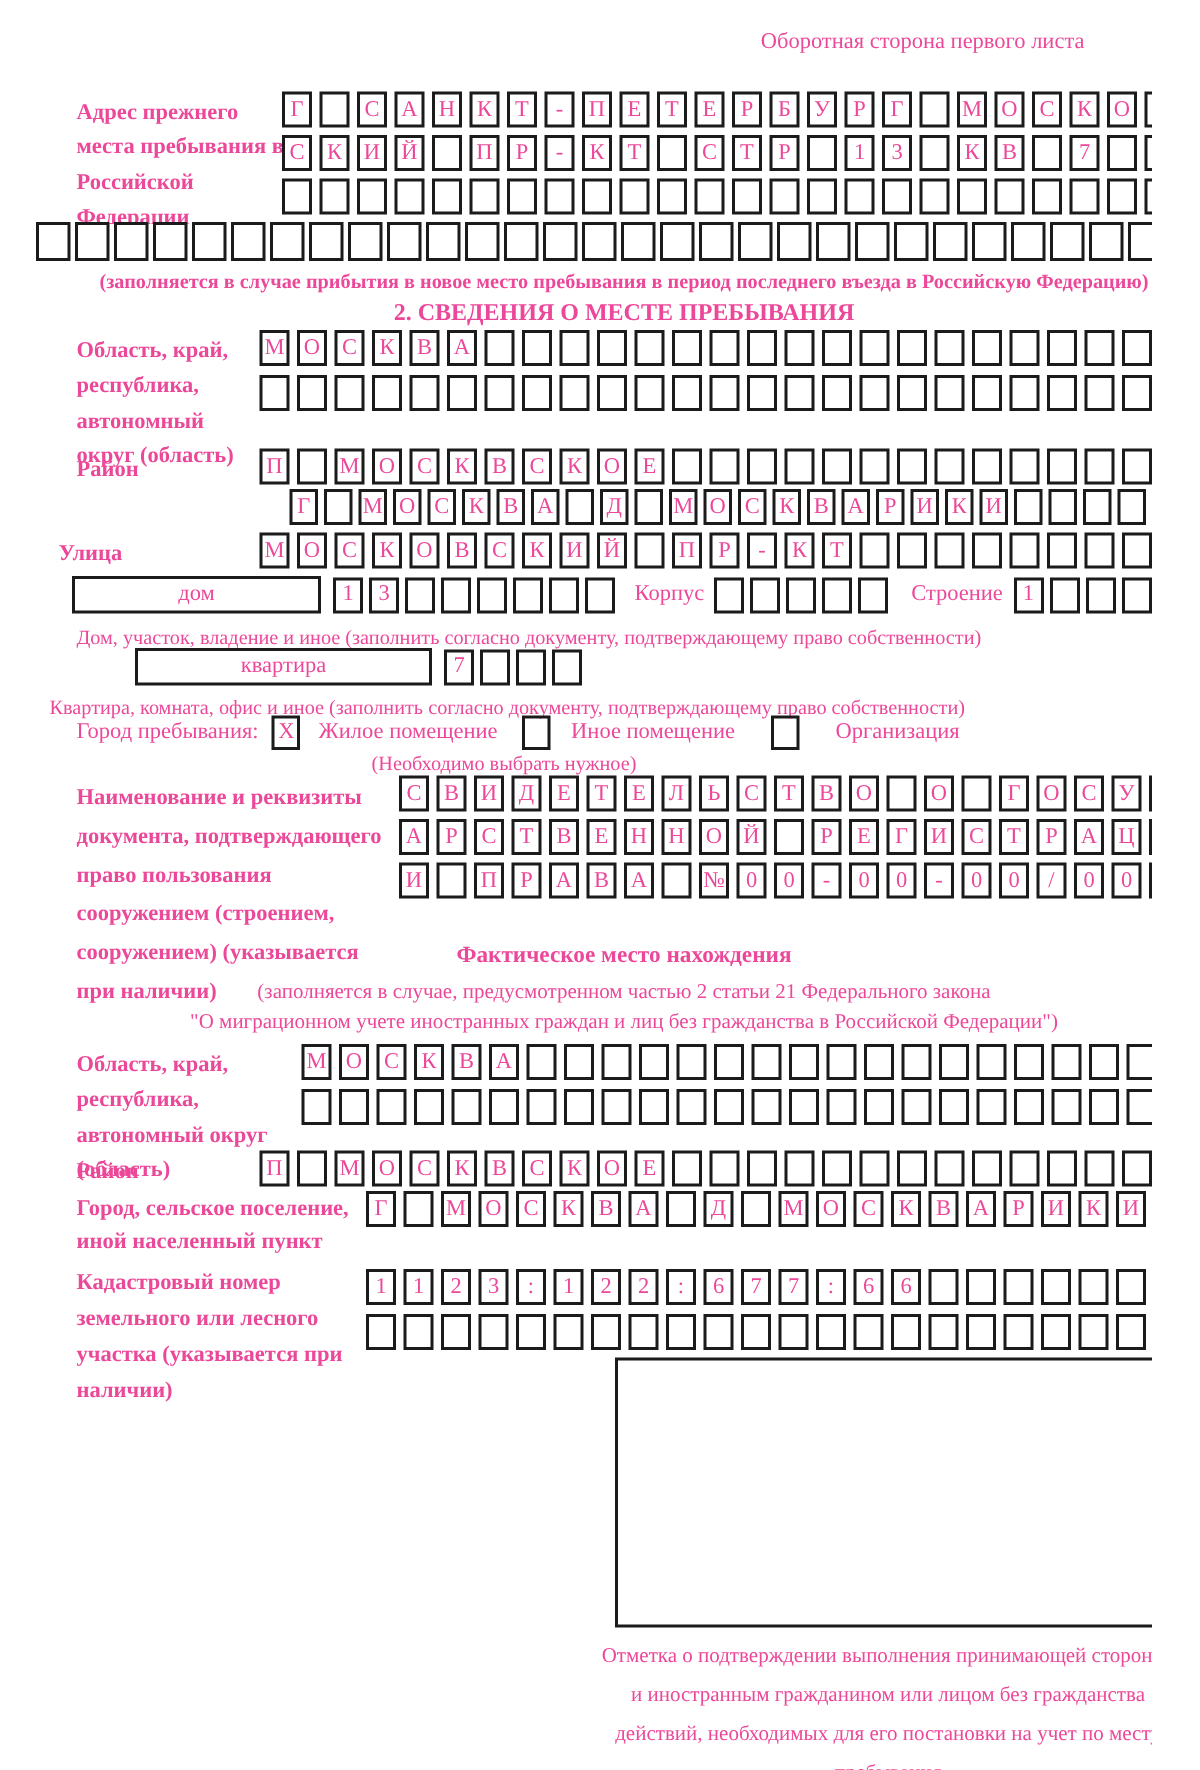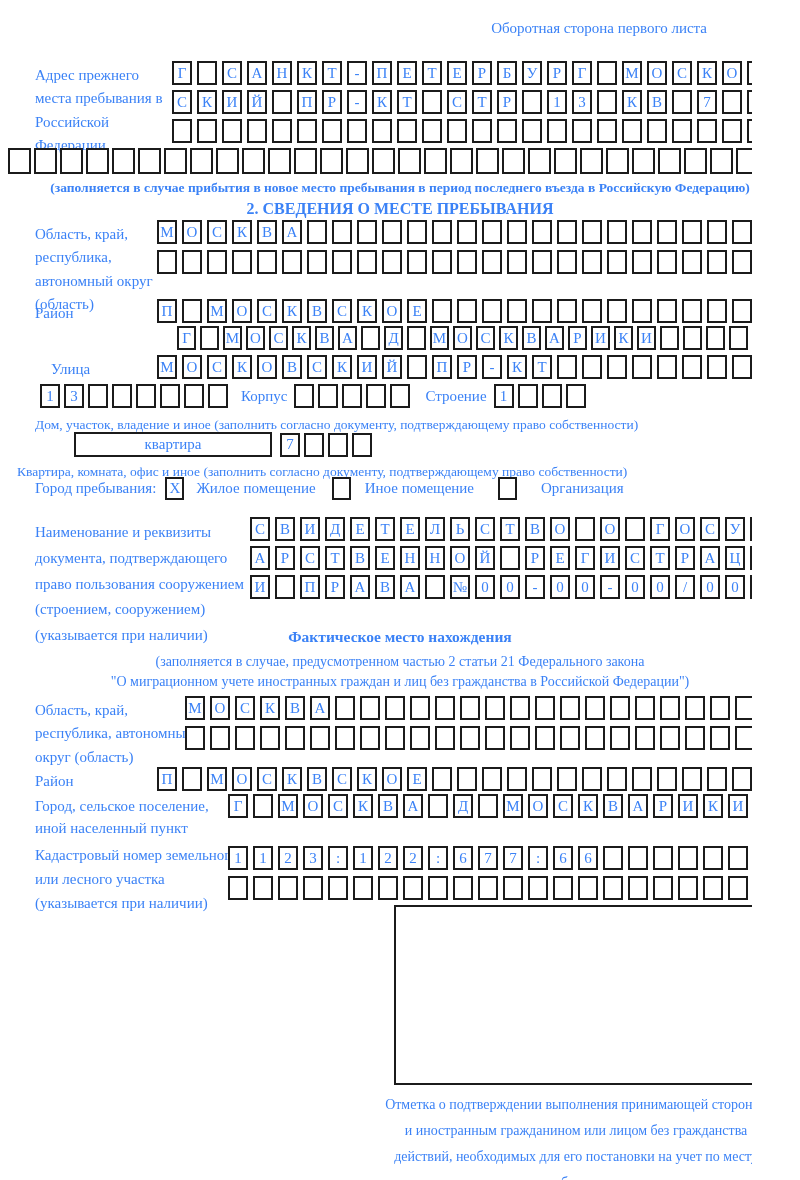--- a/index.html
+++ b/index.html
@@ -1,19 +1,19 @@
 <!DOCTYPE html>
 <html><head>
 <meta charset="utf-8">
 <style>
   html,body{margin:0;padding:0;background:#fff;}
-  .page{position:relative;width:752px;height:1180px;background:#fff;color:#3b82f6;
-        font-family:"Liberation Serif","DejaVu Serif",serif;overflow:hidden;}
+  .page{position:relative;width:752px;height:1180px;background:#fff;color:#ec4899;
+        font-family:"Liberation Serif","DejaVu Serif",serif;overflow:hidden;margin-left:16px;}
   .abs{position:absolute;}
-  .label{position:absolute;font-size:15px;line-height:1.55;}
+  .label{position:absolute;font-size:15px;line-height:1.55;font-weight:bold;}
   .note{position:absolute;font-size:13.5px;}
   .center{left:0;width:800px;text-align:center;}
   .title{position:absolute;font-weight:bold;font-size:16px;}
   .cellrow{position:absolute;display:flex;gap:5px;}
   .cell{width:20px;height:24px;border:2px solid #1b1b1b;box-sizing:border-box;
         display:flex;align-items:center;justify-content:center;
         font-size:15px;background:#fff;flex:0 0 auto;}
   .cellrow.narrow{gap:4px}
   .cellrow.narrow .cell{width:19px}
   .cellrow.wide{gap:3px}
@@ -254,21 +254,21 @@
       <span class="cell">Р</span>
       <span class="cell">И</span>
       <span class="cell">К</span>
       <span class="cell">И</span>
       <span class="cell"></span>
       <span class="cell"></span>
       <span class="cell"></span>
       <span class="cell"></span>
     </div>
 
-  <div class="label" style="left:51px;top:358px;">Улица</div>
+  <div class="label" style="left:23px;top:358px;">Улица</div>
   <div class="cellrow" style="left:157px;top:355px;">
       <span class="cell">М</span>
       <span class="cell">О</span>
       <span class="cell">С</span>
       <span class="cell">К</span>
       <span class="cell">О</span>
       <span class="cell">В</span>
       <span class="cell">С</span>
       <span class="cell">К</span>
       <span class="cell">И</span>
@@ -283,20 +283,21 @@
       <span class="cell"></span>
       <span class="cell"></span>
       <span class="cell"></span>
       <span class="cell"></span>
       <span class="cell"></span>
       <span class="cell"></span>
       <span class="cell"></span>
     </div>
 
   <div class="flexrow" style="left:32px;top:384px;">
+    <div class="widebox" style="width:166px;">дом</div>
     <div class="inline-cells" style="margin-left:8px;">
         <span class="cell">1</span>
         <span class="cell">3</span>
         <span class="cell"></span>
         <span class="cell"></span>
         <span class="cell"></span>
         <span class="cell"></span>
         <span class="cell"></span>
         <span class="cell"></span>
       </div>
@@ -331,20 +332,21 @@
 
   <div class="flexrow" style="left:35px;top:477px;">
     <div class="lbl-inline">Город пребывания:</div>
     <div class="chk" style="margin-left:9px;">X</div>
     <div class="lbl-inline" style="margin-left:12px;">Жилое помещение</div>
     <div class="chk" style="margin-left:16px;"></div>
     <div class="lbl-inline" style="margin-left:14px;">Иное помещение</div>
     <div class="chk" style="margin-left:24px;"></div>
     <div class="lbl-inline" style="margin-left:24px;">Организация</div>
   </div>
+  <div class="note" style="left:0;top:501px;width:640px;text-align:center;">(Необходимо выбрать нужное)</div>
 
   <div class="label" style="left:35px;top:520px;width:215px;line-height:1.72;">Наименование и реквизиты документа, подтверждающего право пользования сооружением (строением, сооружением) (указывается при наличии)</div>
   <div class="cellrow" style="left:250px;top:517px;">
       <span class="cell">С</span>
       <span class="cell">В</span>
       <span class="cell">И</span>
       <span class="cell">Д</span>
       <span class="cell">Е</span>
       <span class="cell">Т</span>
       <span class="cell">Е</span>

